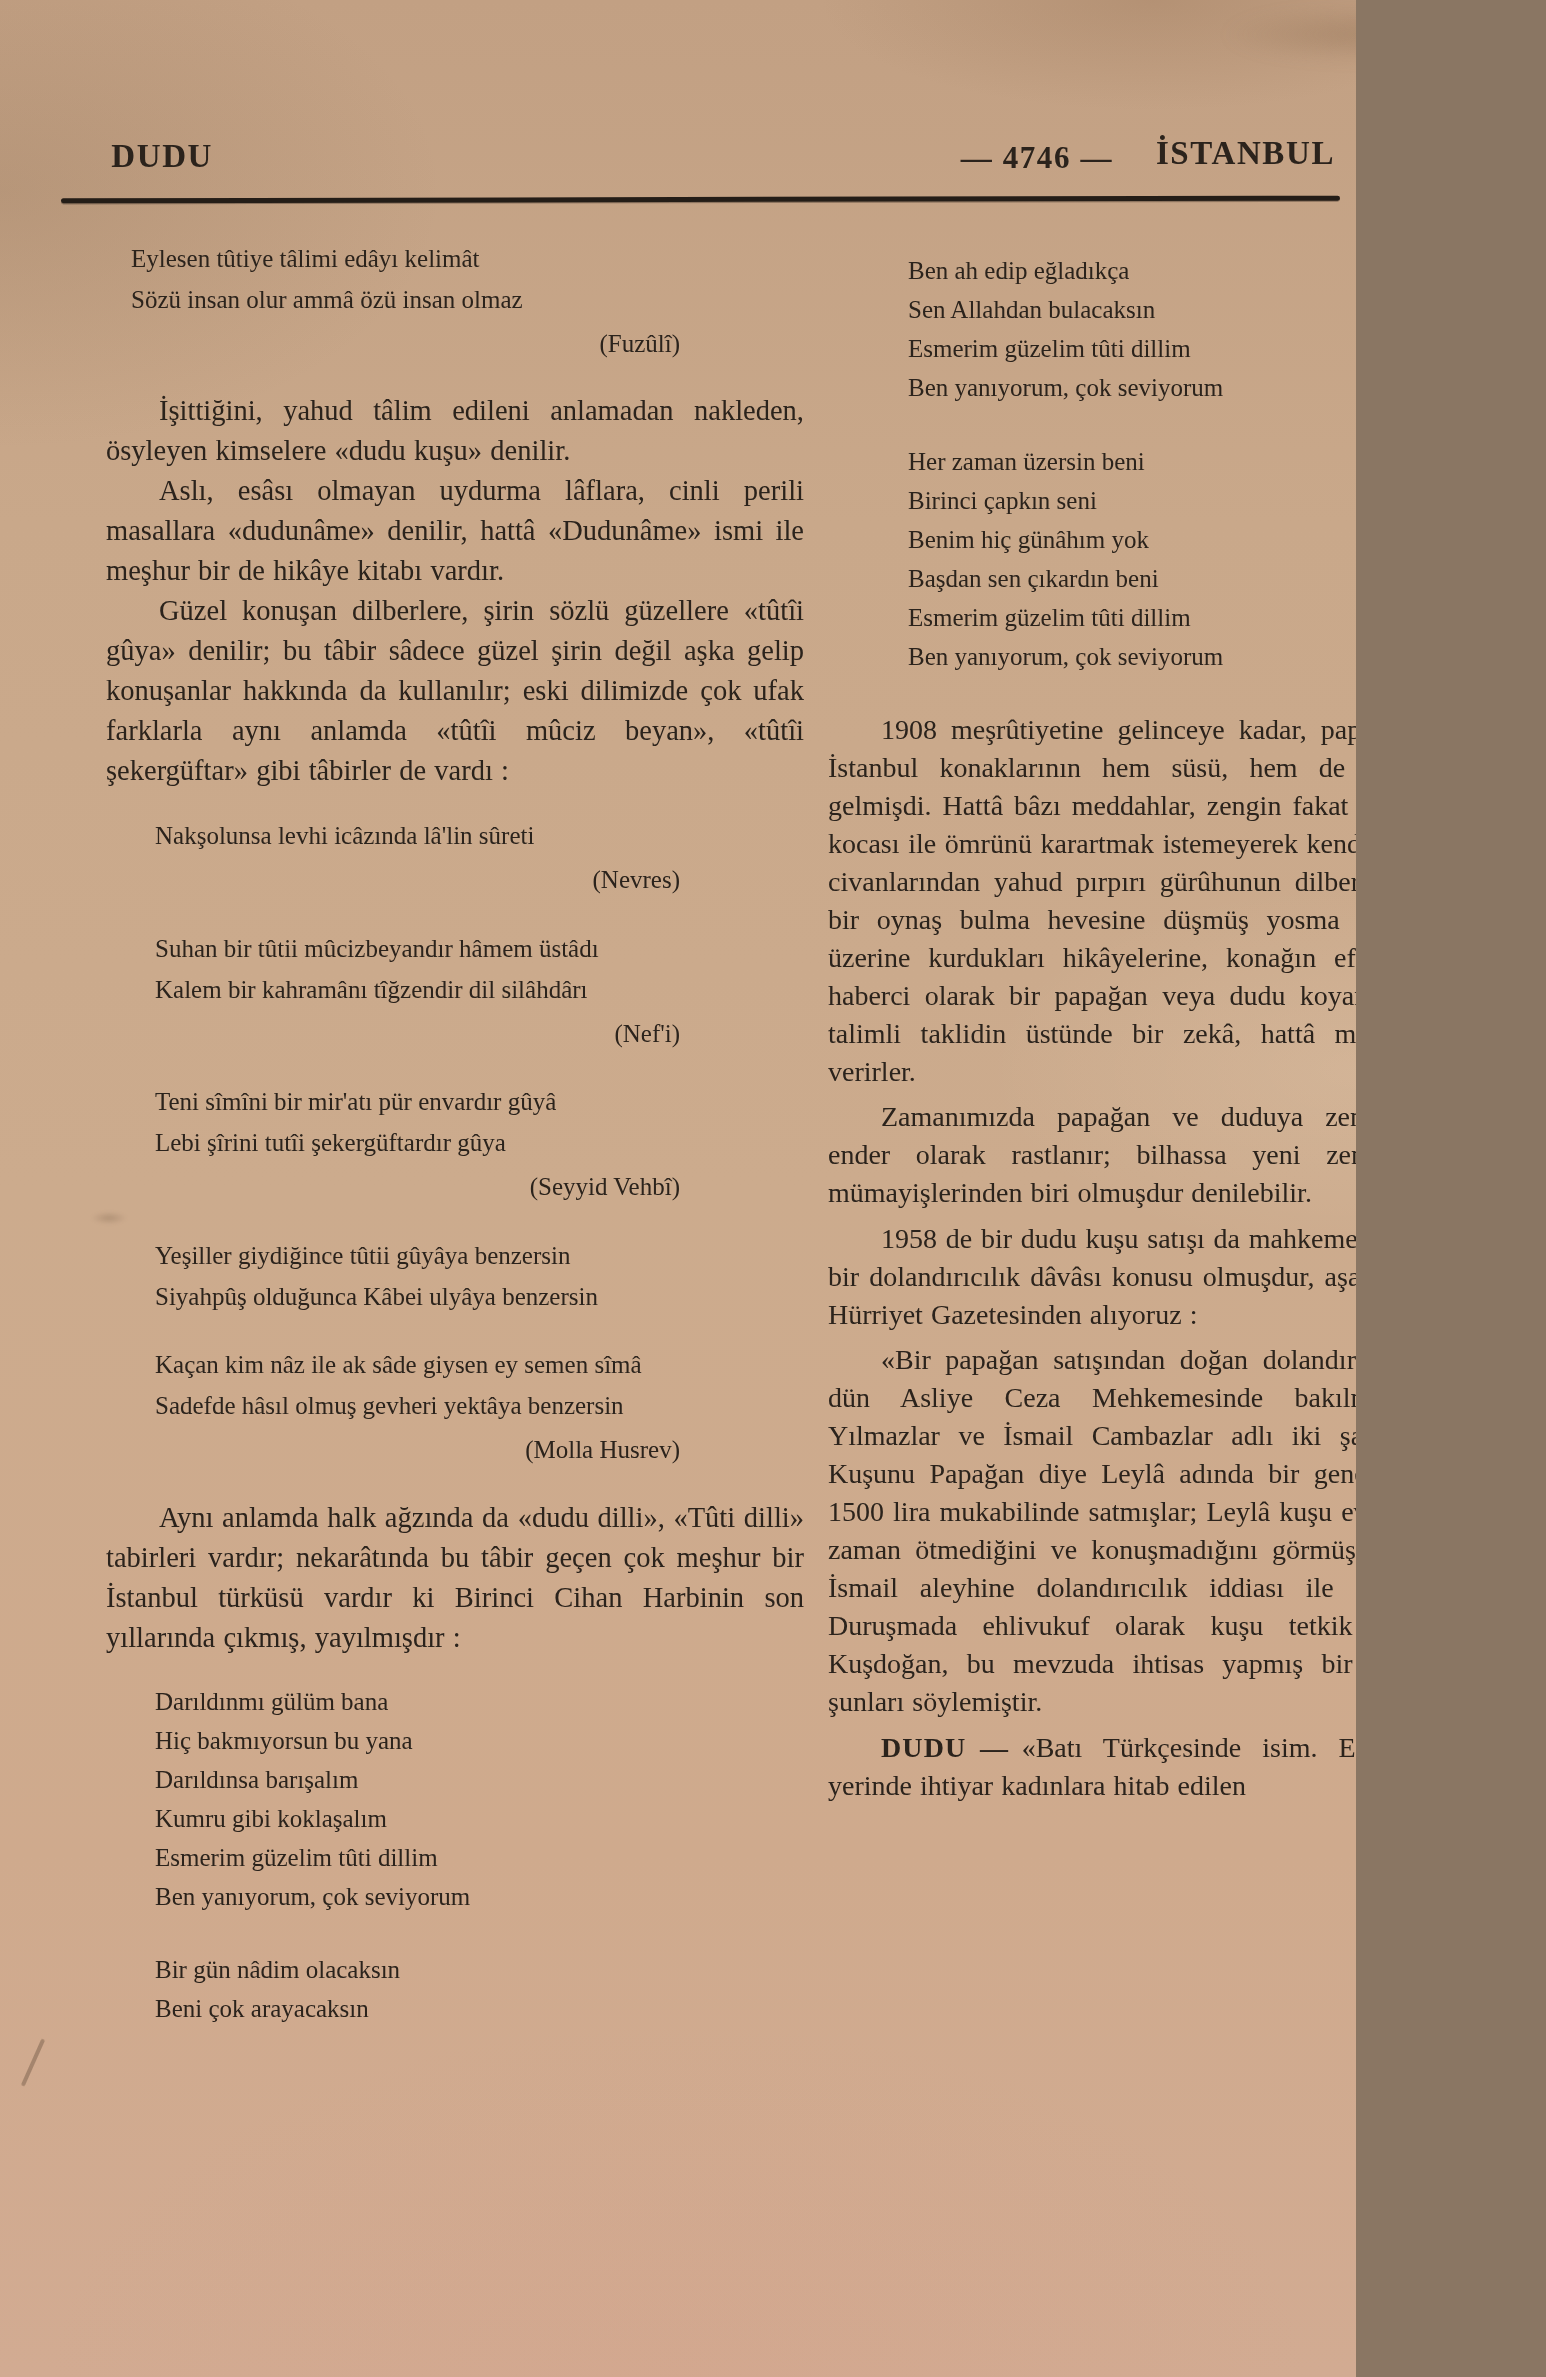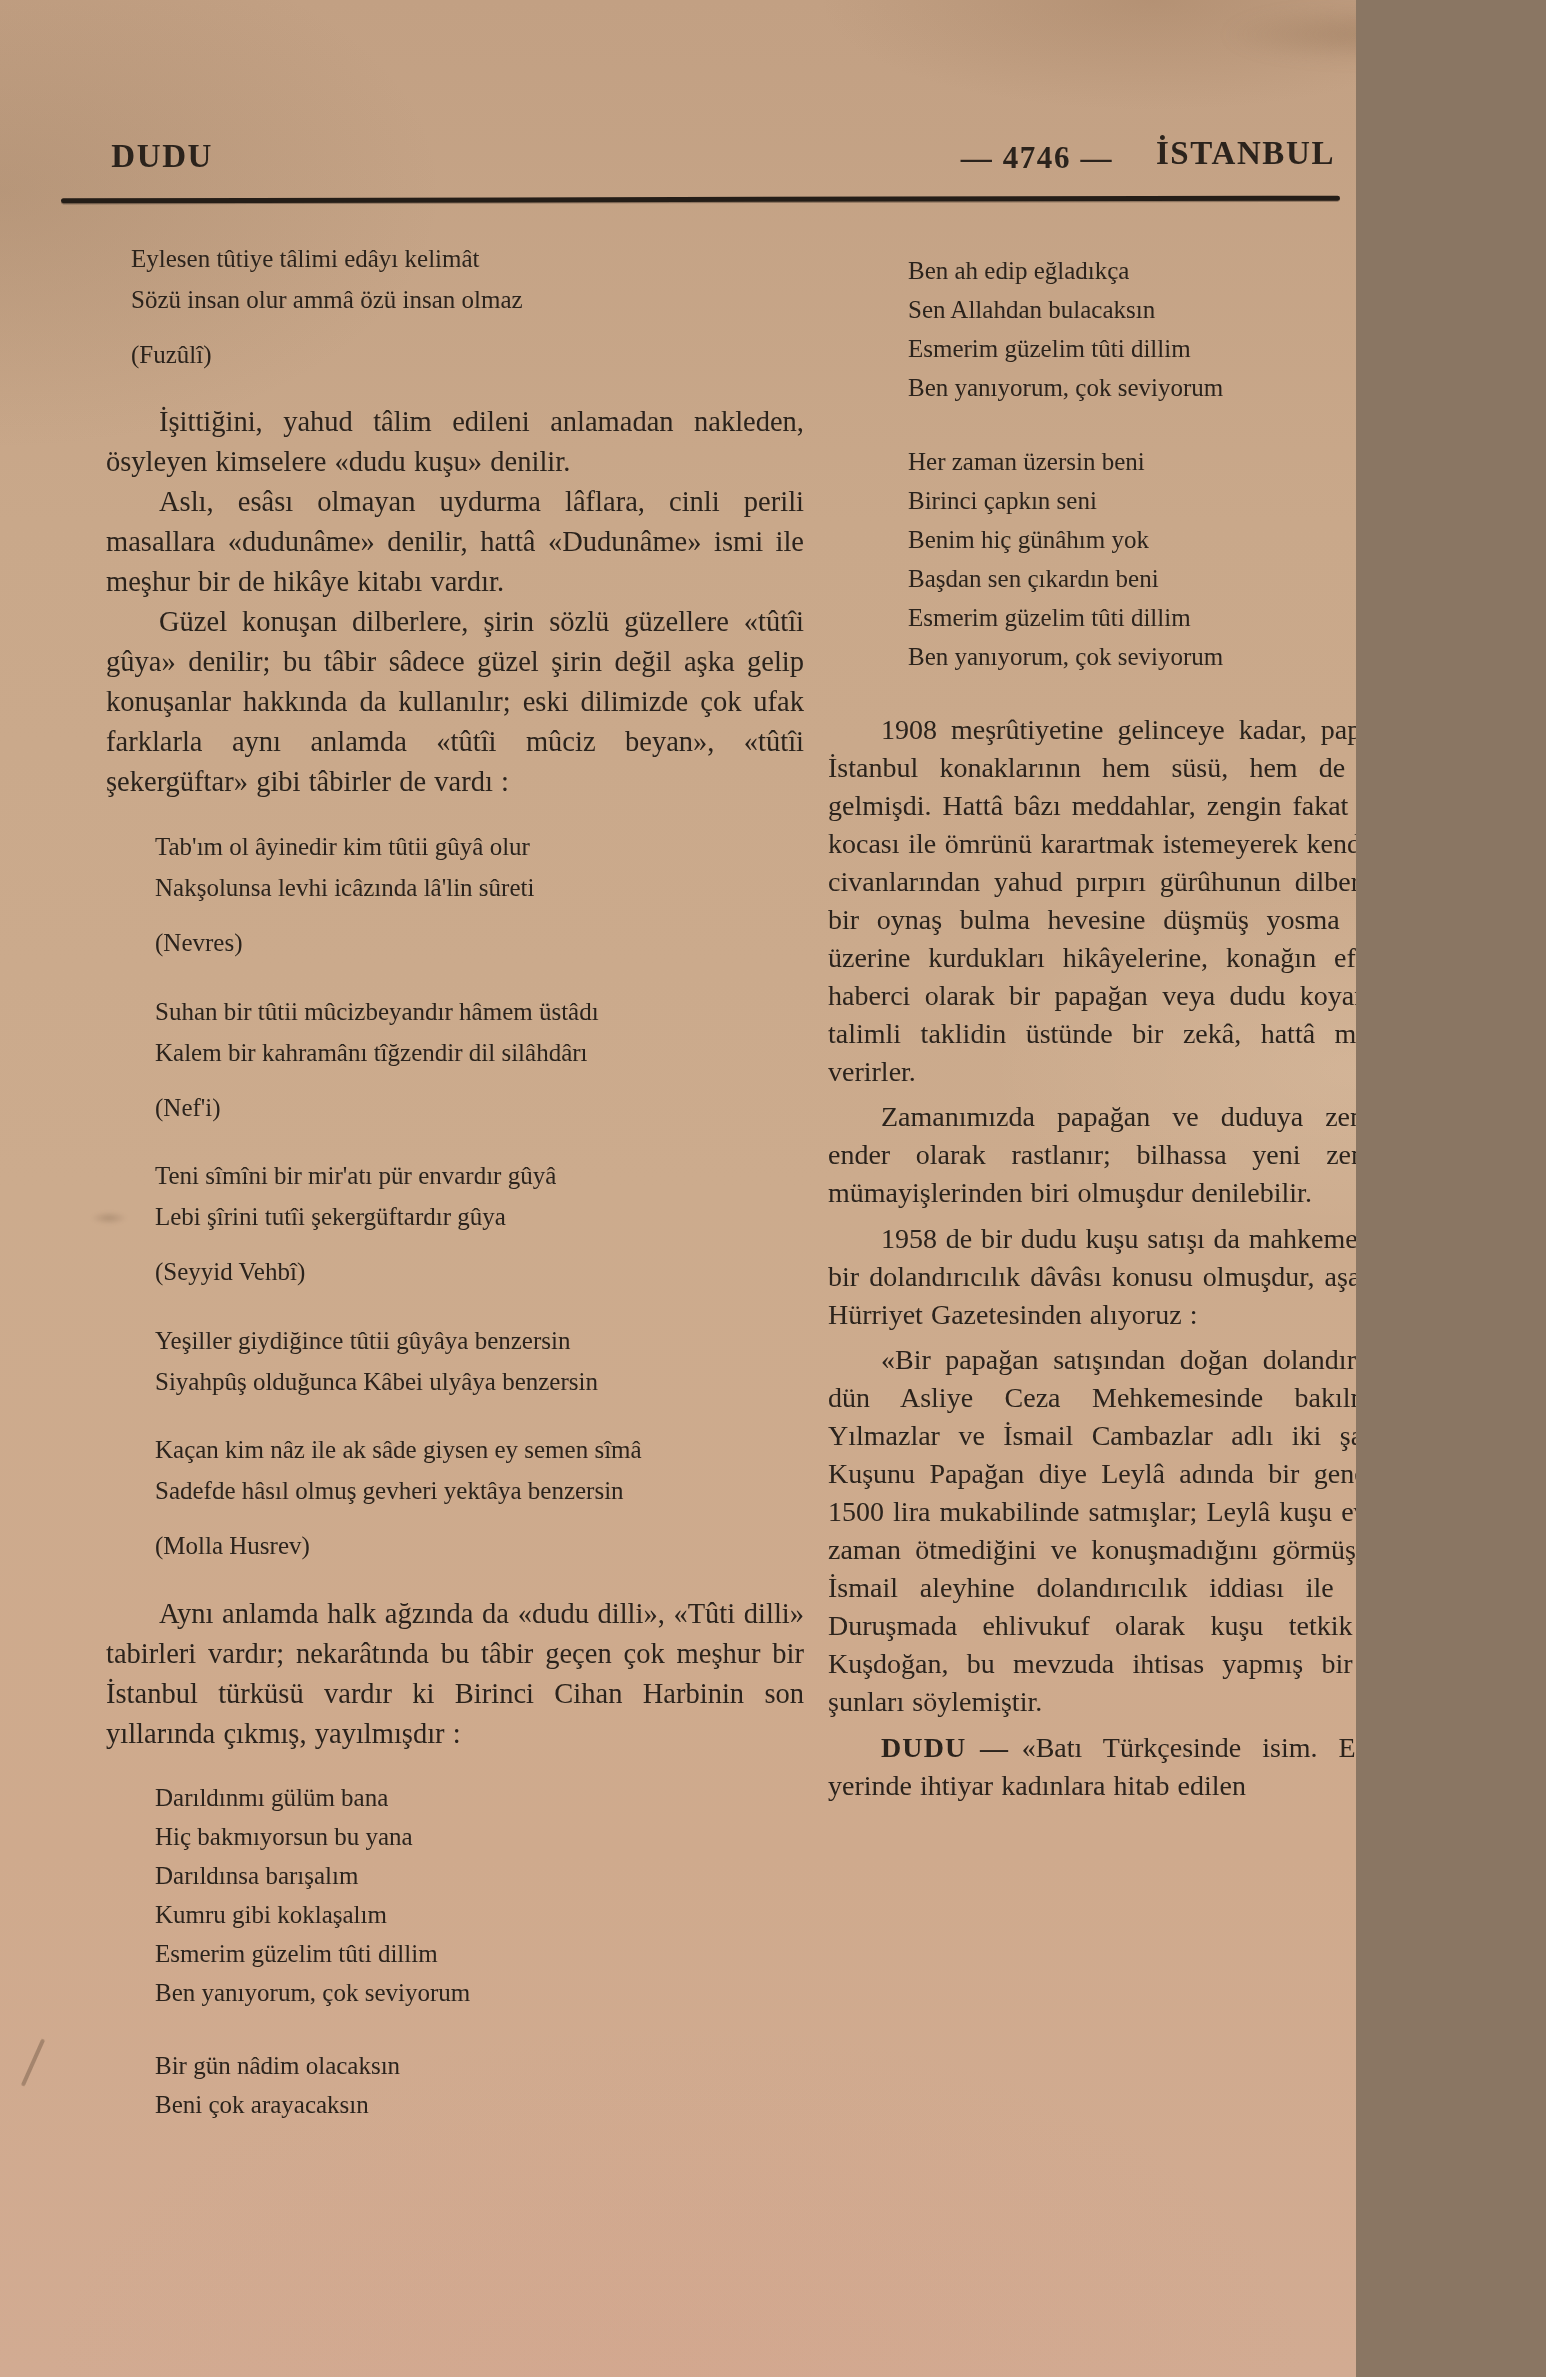--- a/index.html
+++ b/index.html
@@ -47,21 +47,21 @@
   }
   .col-right .para { font-size: 28px; line-height: 38px; margin-top: 7.4px; }
 
   
   .verse {
     font-weight: normal;
     font-size: 25px; line-height: 41px;
     margin: 0 0 27.5px 49px;
   }
   .verse .vline { white-space: nowrap; }
-  .verse .attr { padding-right: 124px; margin-top: 14px; }
+  .verse .attr { text-align: right; padding-right: 124px; margin-top: 3px; }
   .col-left .verse-epigraph { margin-top: 13.7px; margin-left: 25px; }
   .col-left .para + .verse { margin-top: 24px; }
   .song { line-height: 39px; }
   .col-right .song { margin-left: 80px; margin-bottom: 35px; margin-top: 27px; }
   .col-left .song-last { margin-top: 34px; }
 
   
   .entry { margin-top: 31px; }
   .entry .term { font-weight: bold; letter-spacing: 1.1px; }
   .entry .dash { font-weight: bold; padding: 0 13.7px; }
@@ -107,21 +107,20 @@
       <div class="vline">Eylesen tûtiye tâlimi edâyı kelimât</div>
       <div class="vline">Sözü insan olur ammâ özü insan olmaz</div>
       <div class="attr">(Fuzûlî)</div>
     </div>
 
     <p class="para">İşittiğini, yahud tâlim edileni anlamadan nakleden, ösyleyen kimselere «dudu kuşu» denilir.</p>
     <p class="para">Aslı, esâsı olmayan uydurma lâflara, cinli perili masallara «dudunâme» denilir, hattâ «Dudunâme» ismi ile meşhur bir de hikâye kitabı vardır.</p>
     <p class="para">Güzel konuşan dilberlere, şirin sözlü güzellere «tûtîi gûya» denilir; bu tâbir sâdece güzel şirin değil aşka gelip konuşanlar hakkında da kullanılır; eski dilimizde çok ufak farklarla aynı anlamda «tûtîi mûciz beyan», «tûtîi şekergüftar» gibi tâbirler de vardı :</p>
 
     <div class="verse">
-      <div class="vline">Tab'ım ol âyinedir kim tûtii gûyâ olur</div>
       <div class="vline">Nakşolunsa levhi icâzında lâ'lin sûreti</div>
       <div class="attr">(Nevres)</div>
     </div>
 
     <div class="verse">
       <div class="vline">Suhan bir tûtii mûcizbeyandır hâmem üstâdı</div>
       <div class="vline">Kalem bir kahramânı tîğzendir dil silâhdârı</div>
       <div class="attr">(Nef'i)</div>
     </div>
 

